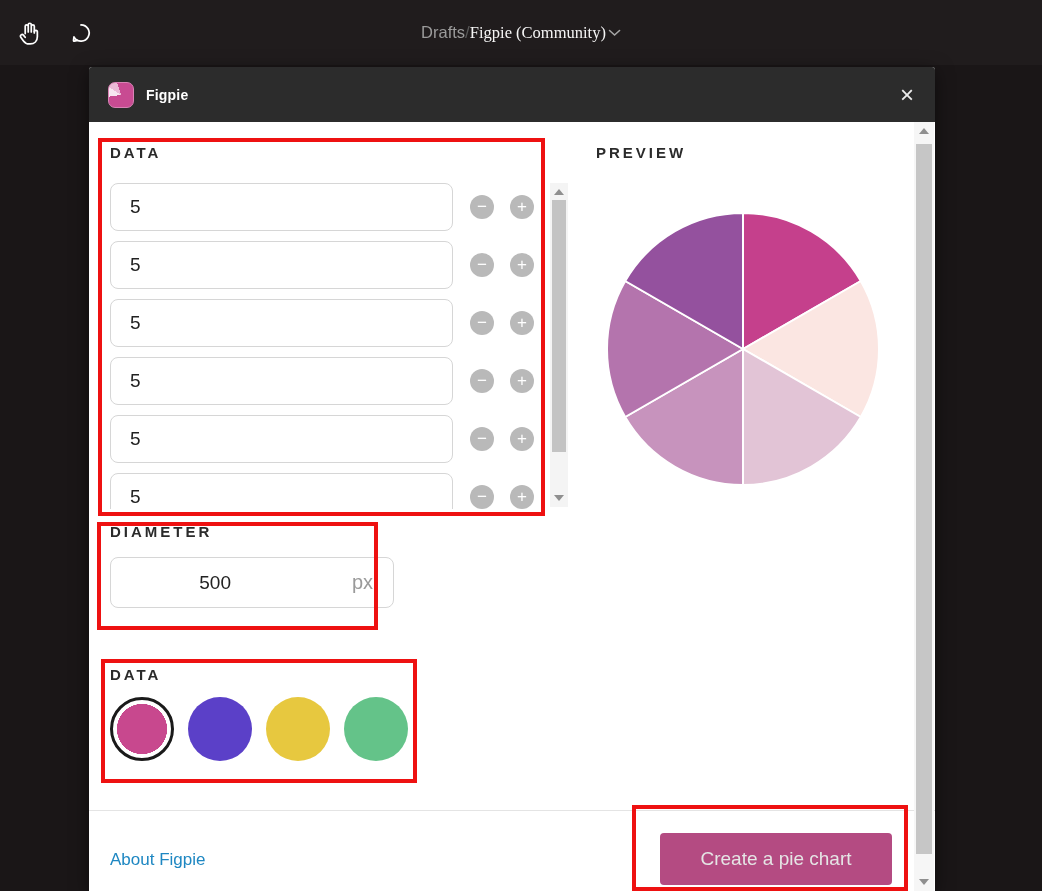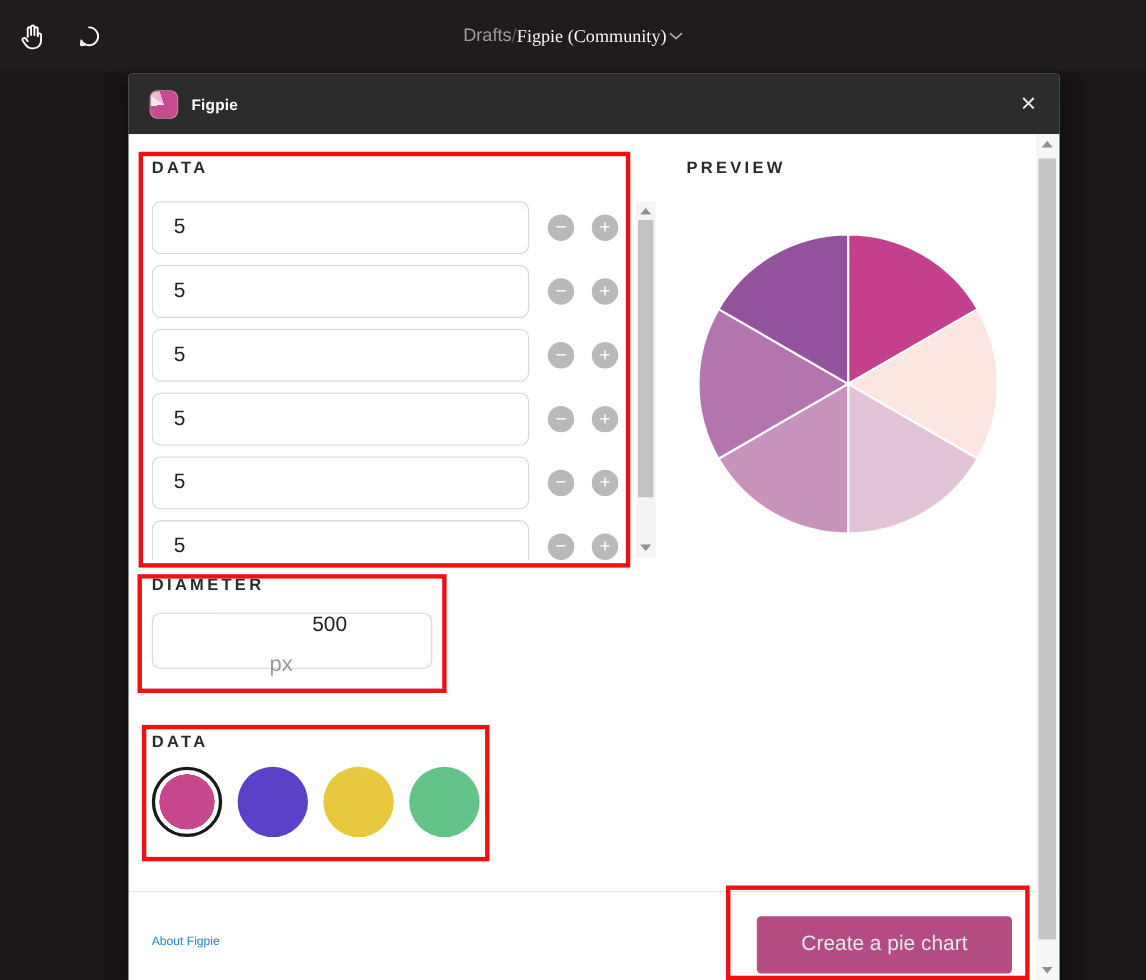--- a/index.html
+++ b/index.html
@@ -15,21 +15,21 @@
   .topbar { position:absolute; left:0; top:0; width:1042px; height:65px; background:#201c1d; }
   .tool-btn { position:absolute; top:14px; width:38px; height:38px; display:flex; align-items:center; justify-content:center; cursor:pointer; background:none; border:none; }
   .tool-btn svg { stroke:#ffffff; fill:none; stroke-width:1.6; stroke-linecap:round; stroke-linejoin:round; }
   .breadcrumb { position:absolute; left:50%; top:0; transform:translateX(-50%); height:65px; display:flex; align-items:center; font-size:16.5px; white-space:nowrap; }
   .crumb-parent { color:#9b9b9b; cursor:pointer; }
   .crumb-sep { color:#585858; font-size:17px; }
   .crumb-current { color:#f5f5f5;font-family:Liberation Serif, serif; }
   .crumb-chevron { margin-left:2px; display:flex; align-items:center; cursor:pointer; }
 
   
-  .modal { position:absolute; left:89px; top:67px; width:846px; height:824px; background:#ffffff; border-radius:3px 3px 0 0; box-shadow:0 4px 18px rgba(0,0,0,.5);margin-left:28px; }
+  .modal { position:absolute; left:89px; top:67px; width:846px; height:824px; background:#ffffff; border-radius:3px 3px 0 0; box-shadow:0 4px 18px rgba(0,0,0,.5); }
   .modal-header { height:55px; background:#2c2c2c; border-radius:3px 3px 0 0; display:flex; align-items:center; padding:0 19px; }
   .plugin-icon { width:26px; height:26px; border-radius:7px; border:1px solid #d983b5;
     background:conic-gradient(from 0deg, #c84b92 0 262deg, #f6e6f0 262deg 304deg, #eab9d6 304deg 342deg, #c84b92 342deg 360deg); }
   .modal-title { margin-left:12px; color:#ffffff; font-size:14px; font-weight:bold; letter-spacing:.2px; }
   .close-btn { margin-left:auto; background:none; border:none; color:#ececec; font-size:24px; line-height:1; cursor:pointer; font-weight:300; padding:0 2px; }
   .modal-body { position:relative; width:846px; height:769px; background:#fff; overflow:hidden; }
 
   .section-label { position:absolute; font-size:15px; font-weight:bold; letter-spacing:3px; color:#2b2b2b; }
 
   
@@ -44,32 +44,32 @@
   .mini-scrollbar { position:absolute; left:461px; top:61px; width:18px; height:324px; background:#f4f4f4; }
   .mini-thumb { position:absolute; left:2px; top:17px; width:14px; height:252px; background:#c3c3c3; }
   .tri-up, .tri-down { position:absolute; left:50%; transform:translateX(-50%); width:0; height:0; border-left:5px solid transparent; border-right:5px solid transparent; }
   .tri-up { top:6px; border-bottom:6px solid #8f8f8f; }
   .tri-down { bottom:6px; border-top:6px solid #8f8f8f; }
 
   
   .pie-wrap { position:absolute; left:514px; top:87px; width:280px; height:280px; }
 
   
-  .diameter-box { position:absolute; left:21px; top:435px; width:255px; height:51px; border:1px solid #d6d6d6; border-radius:8px; display:flex; align-items:center; justify-content:space-between; padding-right:20px; gap:13px; background:#fff;flex-direction:column; }
+  .diameter-box { position:absolute; left:21px; top:435px; width:284px; height:51px; border:1px solid #d6d6d6; border-radius:8px; display:flex; align-items:center; justify-content:space-between; padding-right:20px; gap:13px; background:#fff; }
   .diameter-input { width:120px; border:none; outline:none; text-align:right; font-size:19px; color:#222; font-family:"Liberation Sans",sans-serif; }
   .unit { color:#9a9a9a; font-size:20px; }
 
   
   .swatch-row { position:absolute; left:21px; top:575px; display:flex; gap:14px; align-items:center; }
   .swatch { width:64px; height:64px; border-radius:50%; cursor:pointer; }
   .swatch.selected { border:3px solid #1a1a1a; }
 
   
   .divider { position:absolute; left:0; top:688px; width:846px; height:1px; background:#e4e4e4; }
-  .about-link { position:absolute; left:21px; top:728px; font-size:11px; color:#1e87c2; text-decoration:none; cursor:pointer; }
+  .about-link { position:absolute; left:21px; top:728px; font-size:17px; color:#1e87c2; text-decoration:none; cursor:pointer; }
   .create-btn { position:absolute; left:571px; top:711px; width:232px; height:52px; background:#b44b82; border:none; border-radius:4px; color:#e5e5e5; font-size:19px; cursor:pointer; font-family:"Liberation Sans",sans-serif; }
 
   
   .modal-scrollbar { position:absolute; left:825px; top:0; width:20px; height:769px; background:#f6f6f6; }
   .modal-scroll-thumb { position:absolute; left:2px; top:22px; width:16px; height:710px; background:#c6c6c6; }
 
   
   .anno { position:absolute; border:4px solid #ee1111; pointer-events:none; z-index:30; }
   .anno-data     { left:9px;   top:16px;  width:447px; height:378px; }
   .anno-diameter { left:8px;   top:400px; width:281px; height:108px; }

